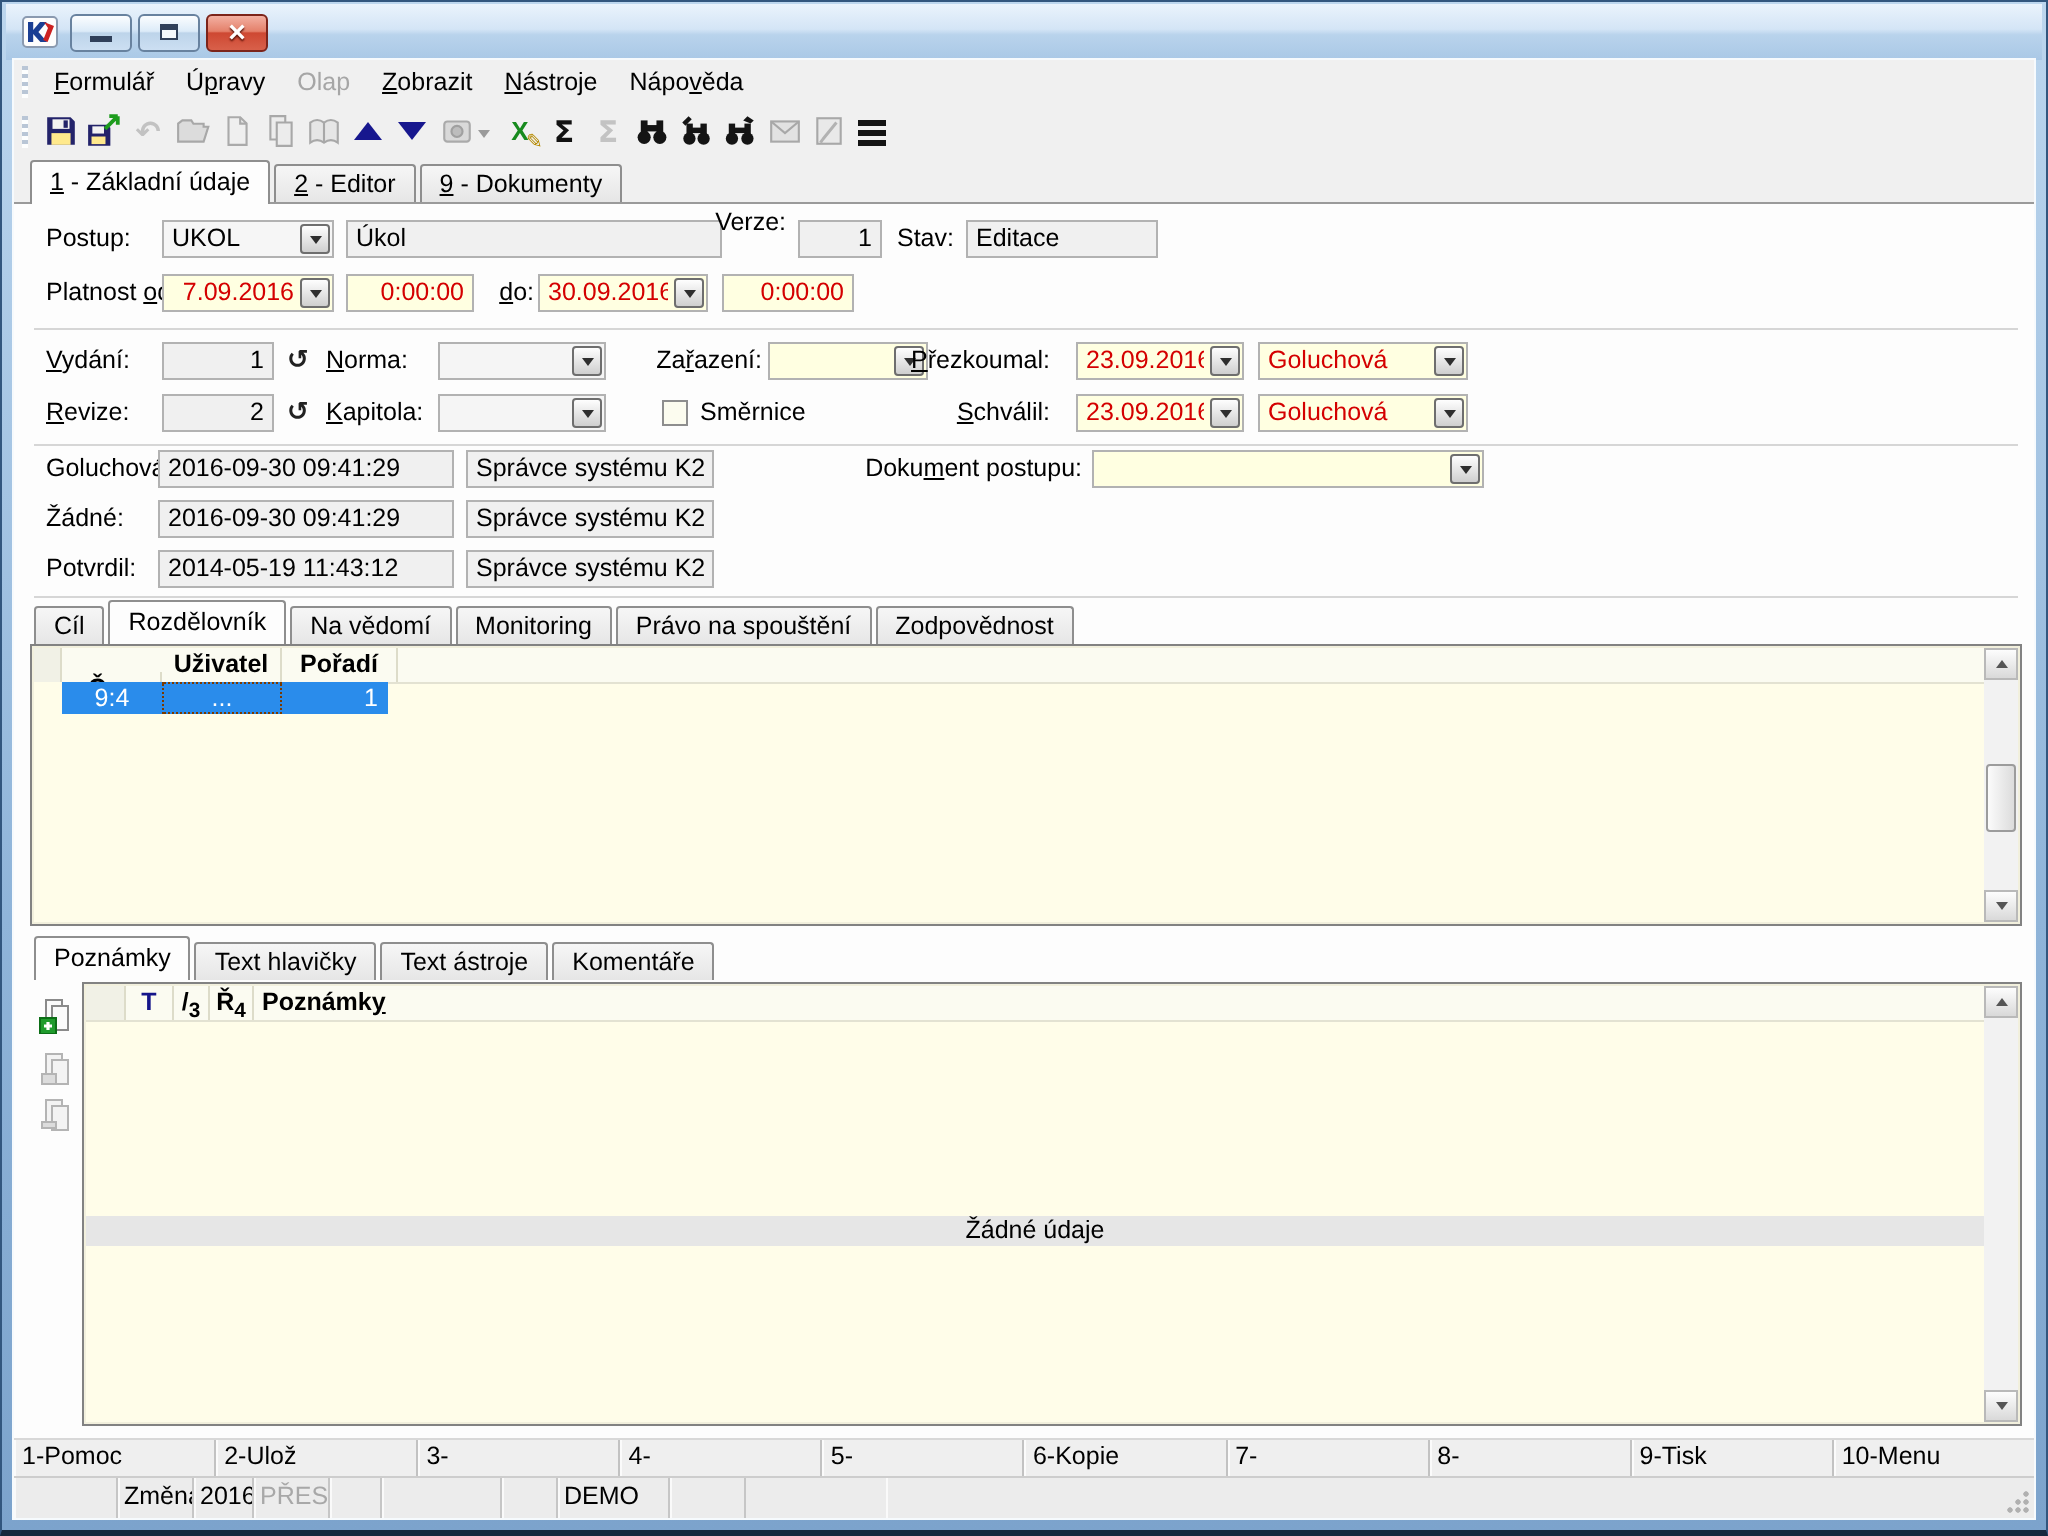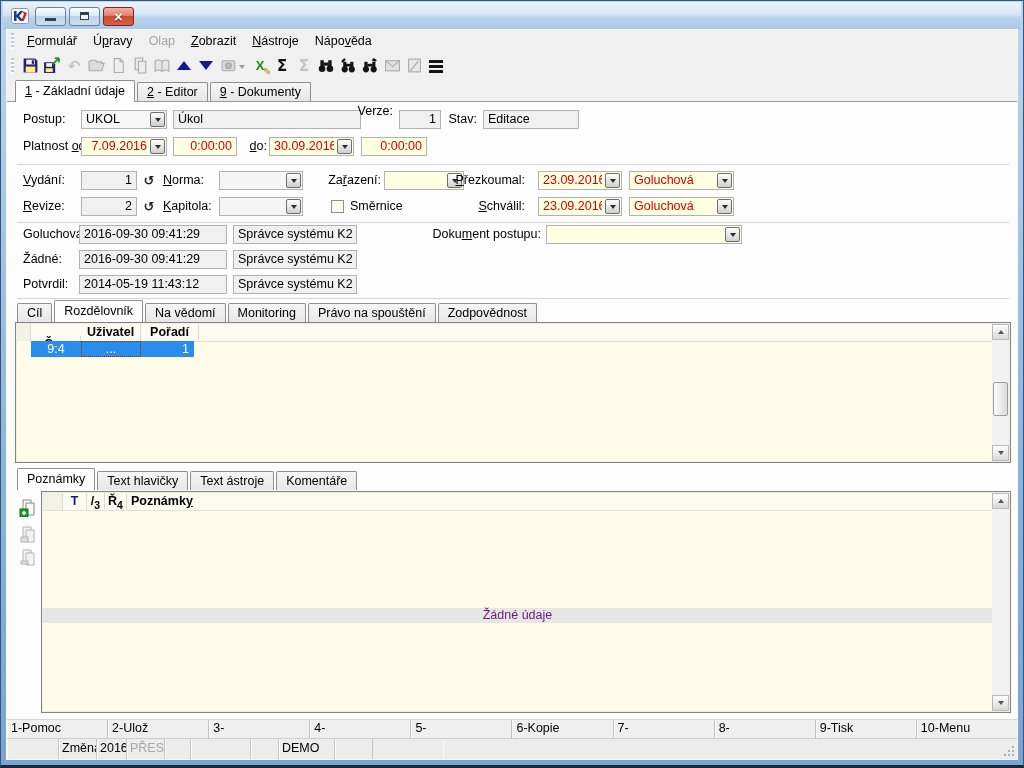--- a/index.html
+++ b/index.html
@@ -49,21 +49,21 @@
   .car{width:0;height:0;border:3.5px solid transparent;border-top:4.5px solid #2e2e2e;margin-top:4px;}
   .sep{position:absolute;left:10px;width:992px;height:1px;background:#d6d6d6;}
   .hist{position:absolute;width:16px;height:19px;line-height:19px;text-align:center;color:#222;font-weight:bold;font-size:13px;}
   .chk{position:absolute;width:13px;height:13px;border:1px solid #8e8e8e;background:#fcfcef;box-sizing:border-box;}
   
   .panel{position:absolute;border:1px solid #828282;background:#fffde9;box-sizing:border-box;box-shadow:inset 0 0 0 1px #f2f0dd;}
   .ghead{position:absolute;left:1px;top:1px;right:18px;height:17px;display:flex;background:#fbfbf1;border-bottom:1px solid #e3e2d2;font-weight:bold;}
   .gh{height:17px;line-height:17px;text-align:center;border-right:1px solid #dddcc9;overflow:hidden;white-space:nowrap;box-sizing:border-box;}
   .grow{position:absolute;left:1px;top:18px;height:16px;display:flex;}
   .gc{height:16px;line-height:16px;background:#2a8ceb;color:#fff;text-align:center;box-sizing:border-box;overflow:hidden;}
-  .emptyband{position:absolute;left:1px;right:18px;height:15px;background:#e6e6e6;text-align:center;line-height:15px;color:#701a75;}
+  .emptyband{position:absolute;left:1px;right:18px;height:15px;background:#e6e6e6;text-align:center;line-height:15px;color:#000000;}
   
   .sb{position:absolute;top:1px;bottom:1px;right:1px;width:17px;background:#f2f2f2;}
   .sbtn{position:absolute;left:0;width:17px;height:16px;background:linear-gradient(180deg,#fdfdfd,#d9d9d9);border:1px solid #b9b9b9;box-sizing:border-box;display:flex;align-items:center;justify-content:center;}
   .sbtn.up{top:0;} .sbtn.down{bottom:0;}
   .sar-up{width:0;height:0;border:3.5px solid transparent;border-bottom:4.5px solid #555;margin-top:-3px;}
   .sar-down{width:0;height:0;border:3.5px solid transparent;border-top:4.5px solid #555;margin-bottom:-3px;}
   .sthumb{position:absolute;left:1px;width:15px;height:34px;background:linear-gradient(90deg,#fbfbfb,#dcdcdc);border:1px solid #9c9c9c;border-radius:2px;box-sizing:border-box;}
   .nicon{position:absolute;width:18px;height:18px;}
   
   .funcbar{height:18px;display:flex;background:#efefef;border-top:1px solid #d8d8d8;}

